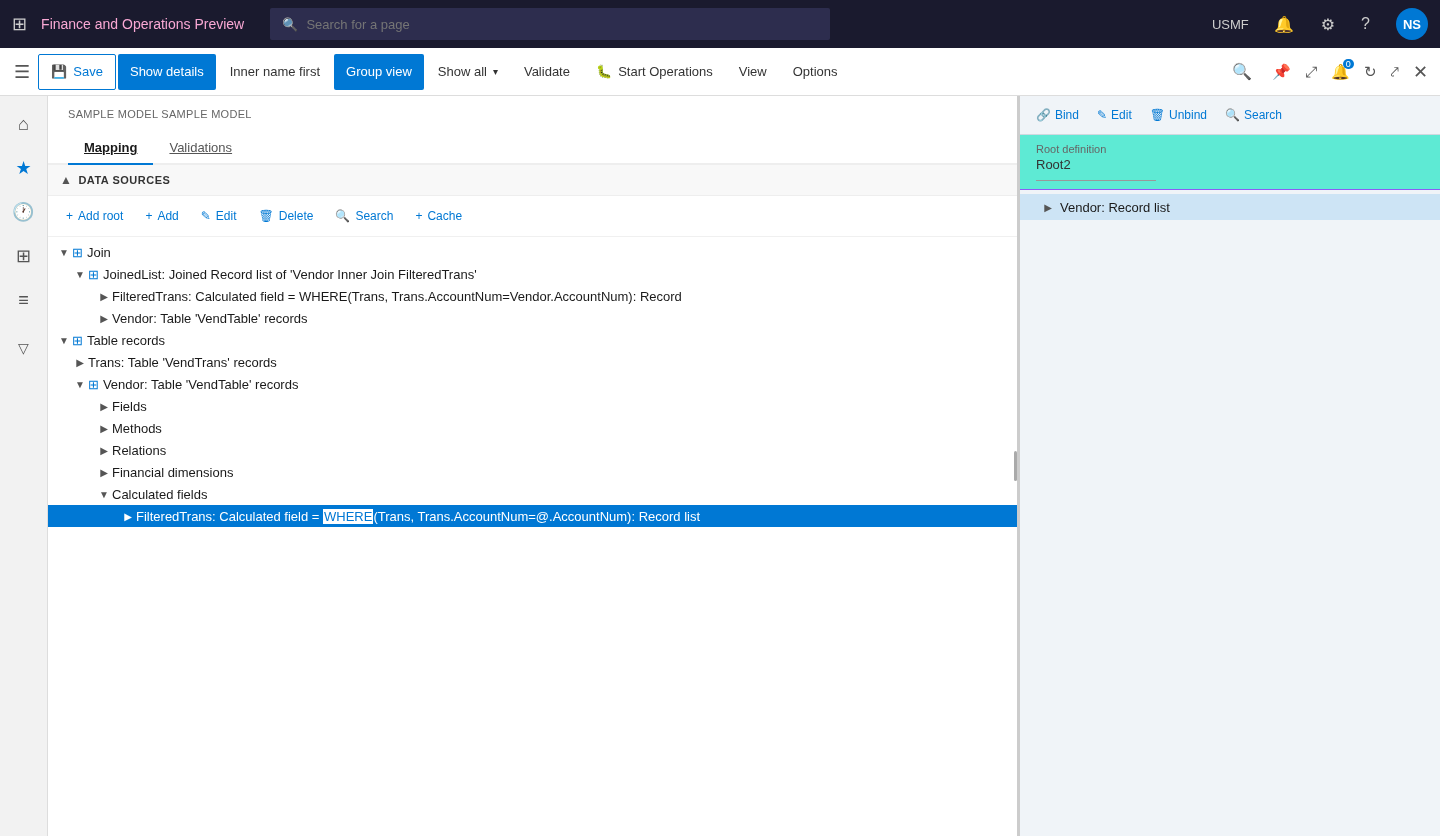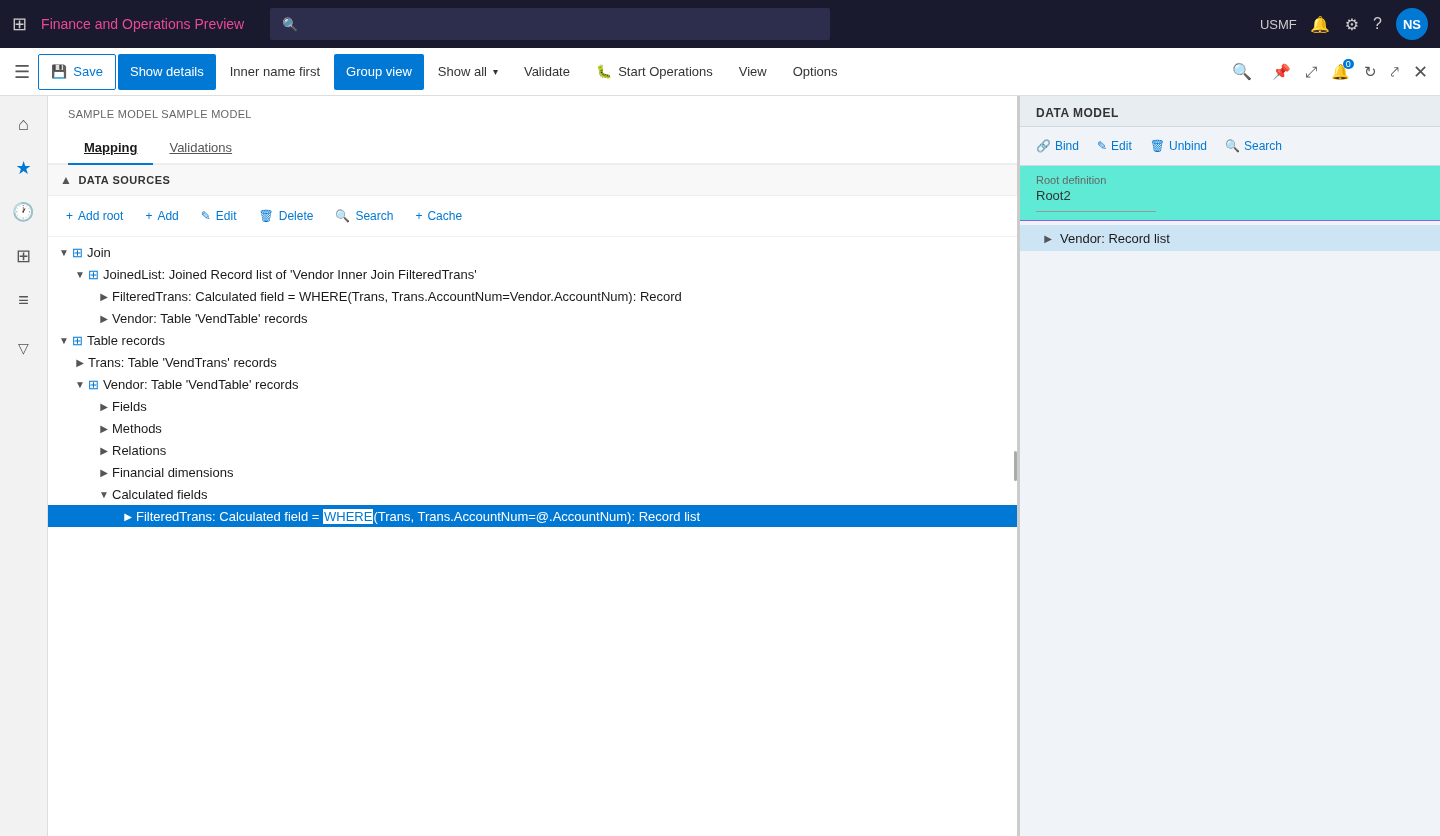--- a/index.html
+++ b/index.html
@@ -9,21 +9,21 @@
     .top-nav {
       background: #1a1a2e;
       height: 48px;
       display: flex;
       align-items: center;
       padding: 0 12px;
       gap: 10px;
       color: #fff;
     }
     .top-nav .app-grid-icon { font-size: 18px; color: #ccc; cursor: pointer; margin-right: 4px; }
-    .top-nav .app-title { font-size: 14px; color: #ec4899; font-weight: 400; margin-right: 16px; white-space: nowrap; }
+    .top-nav .app-title { font-size: 14px; color: #f9a8d4; font-weight: 400; margin-right: 16px; white-space: nowrap; }
     .search-bar {
       flex: 1;
       max-width: 560px;
       background: #2d2d4e;
       border: none;
       border-radius: 2px;
       height: 32px;
       display: flex;
       align-items: center;
       padding: 0 12px;
@@ -35,21 +35,21 @@
       background: transparent;
       border: none;
       outline: none;
       color: #ccc;
       font-size: 13px;
       width: 100%;
     }
     .top-nav-right {
       display: flex;
       align-items: center;
-      gap: 14px;
+      gap: 26px;
       margin-left: auto;
       color: #ccc;
     }
     .top-nav-right .company-label { font-size: 13px; color: #ccc; }
     .top-nav-right .icon-btn { font-size: 16px; cursor: pointer; color: #ccc; }
     .avatar {
       width: 32px; height: 32px; border-radius: 50%;
       background: #0078d4; color: #fff; display: flex; align-items: center;
       justify-content: center; font-size: 13px; font-weight: 700; cursor: pointer;
     }
@@ -324,20 +324,21 @@
     }
   </style>
 </head>
 <body>
 
 <div class="top-nav">
   <span class="app-grid-icon">⊞</span>
   <span class="app-title">Finance and Operations Preview</span>
   <div class="search-bar">
     <span>🔍</span>
+    <input type="text" placeholder="Search for a page" style="">
   </div>
   <div class="top-nav-right">
     <span class="company-label">USMF</span>
     <span class="icon-btn">🔔</span>
     <span class="icon-btn">⚙</span>
     <span class="icon-btn">?</span>
     <div class="avatar">NS</div>
   </div>
 </div>
 
@@ -528,23 +529,20 @@
           </div>
 
         </div>
       </div>
 
       <div class="resize-handle"></div>
     </div>
 
     <div class="right-panel">
 
-      <div class="right-panel-header">
-        <span>DATA MODEL</span>
-      </div>
 
       <div class="right-panel-toolbar">
         <button class="rp-toolbar-btn">
           <span>🔗</span>
           <span>Bind</span>
         </button>
         <button class="rp-toolbar-btn">
           <span>✎</span>
           <span>Edit</span>
         </button>

